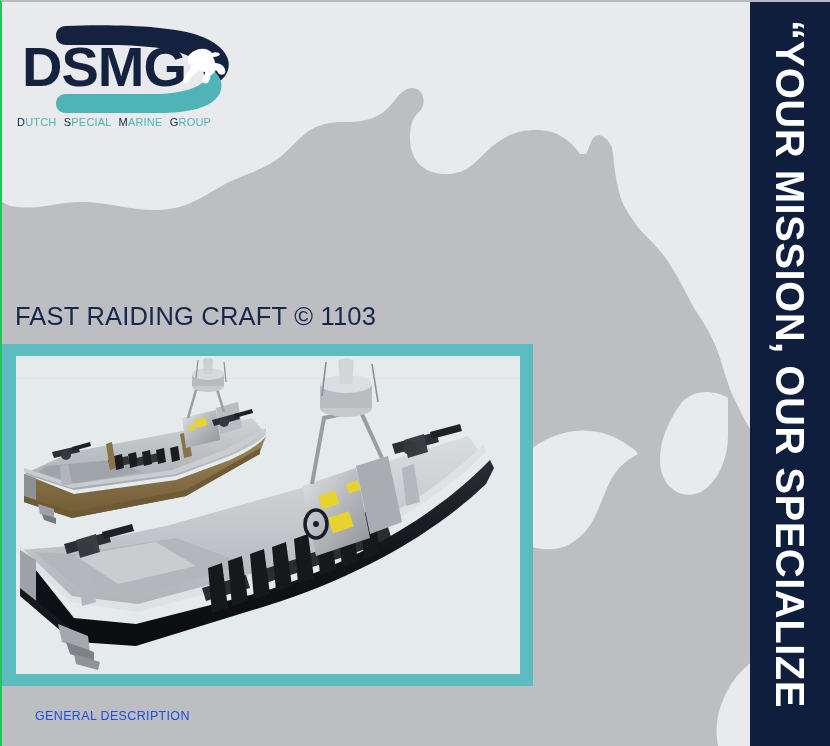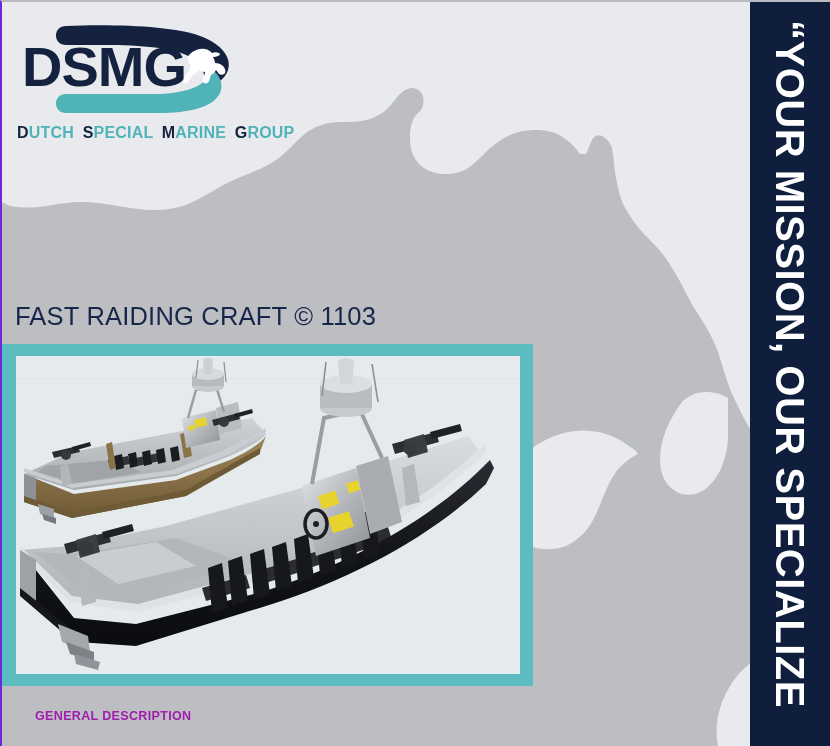--- a/index.html
+++ b/index.html
@@ -12,21 +12,21 @@
   }
 
   #slide {
     position: relative;
     width: 830px;
     height: 746px;
     overflow: hidden;
     background: #e8eaed;
     box-sizing: border-box;
     border-top: 2px solid #b9babd;
-    border-left: 2px solid #6d28d9;
+    border-left: 2px solid #22c55e;
   }
 
   
   .bg-base {
     position: absolute;
     inset: 0;
     background: #e8eaed;
   }
   .watermark {
     position: absolute;
@@ -50,25 +50,24 @@
     left: 0;
     top: 0;
     width: 240px;
     height: 100px;
   }
   .logo-tagline {
     position: absolute;
     left: 3px;
     top: 100px;
     width: 236px;
-    font-size: 16px;
-    font-weight: bold;
+    font-size: 11px;
+    font-weight: normal;
     letter-spacing: 0.2px;
     white-space: nowrap;
-    margin-top: 8px;
   }
   .tg-cap { color: #14223f; }
   .tg-rest { color: #4fb3b8; }
   .tg-word { margin-right: 4px; }
 
   
   .slide-title {
     position: absolute;
     left: 13px;
     top: 300px;
@@ -113,22 +112,22 @@
     width: 504px;
     height: 318px;
   }
 
   
   .footer-label {
     position: absolute;
     left: 33px;
     top: 707px;
     font-size: 12.5px;
-    font-weight: bold;
-    color: #a21caf;
+    font-weight: normal;
+    color: #1d4ed8;
     letter-spacing: 0.35px;
     white-space: nowrap;
   }
 
   
   .side-banner {
     position: absolute;
     right: 0;
     top: 0;
     width: 80px;

